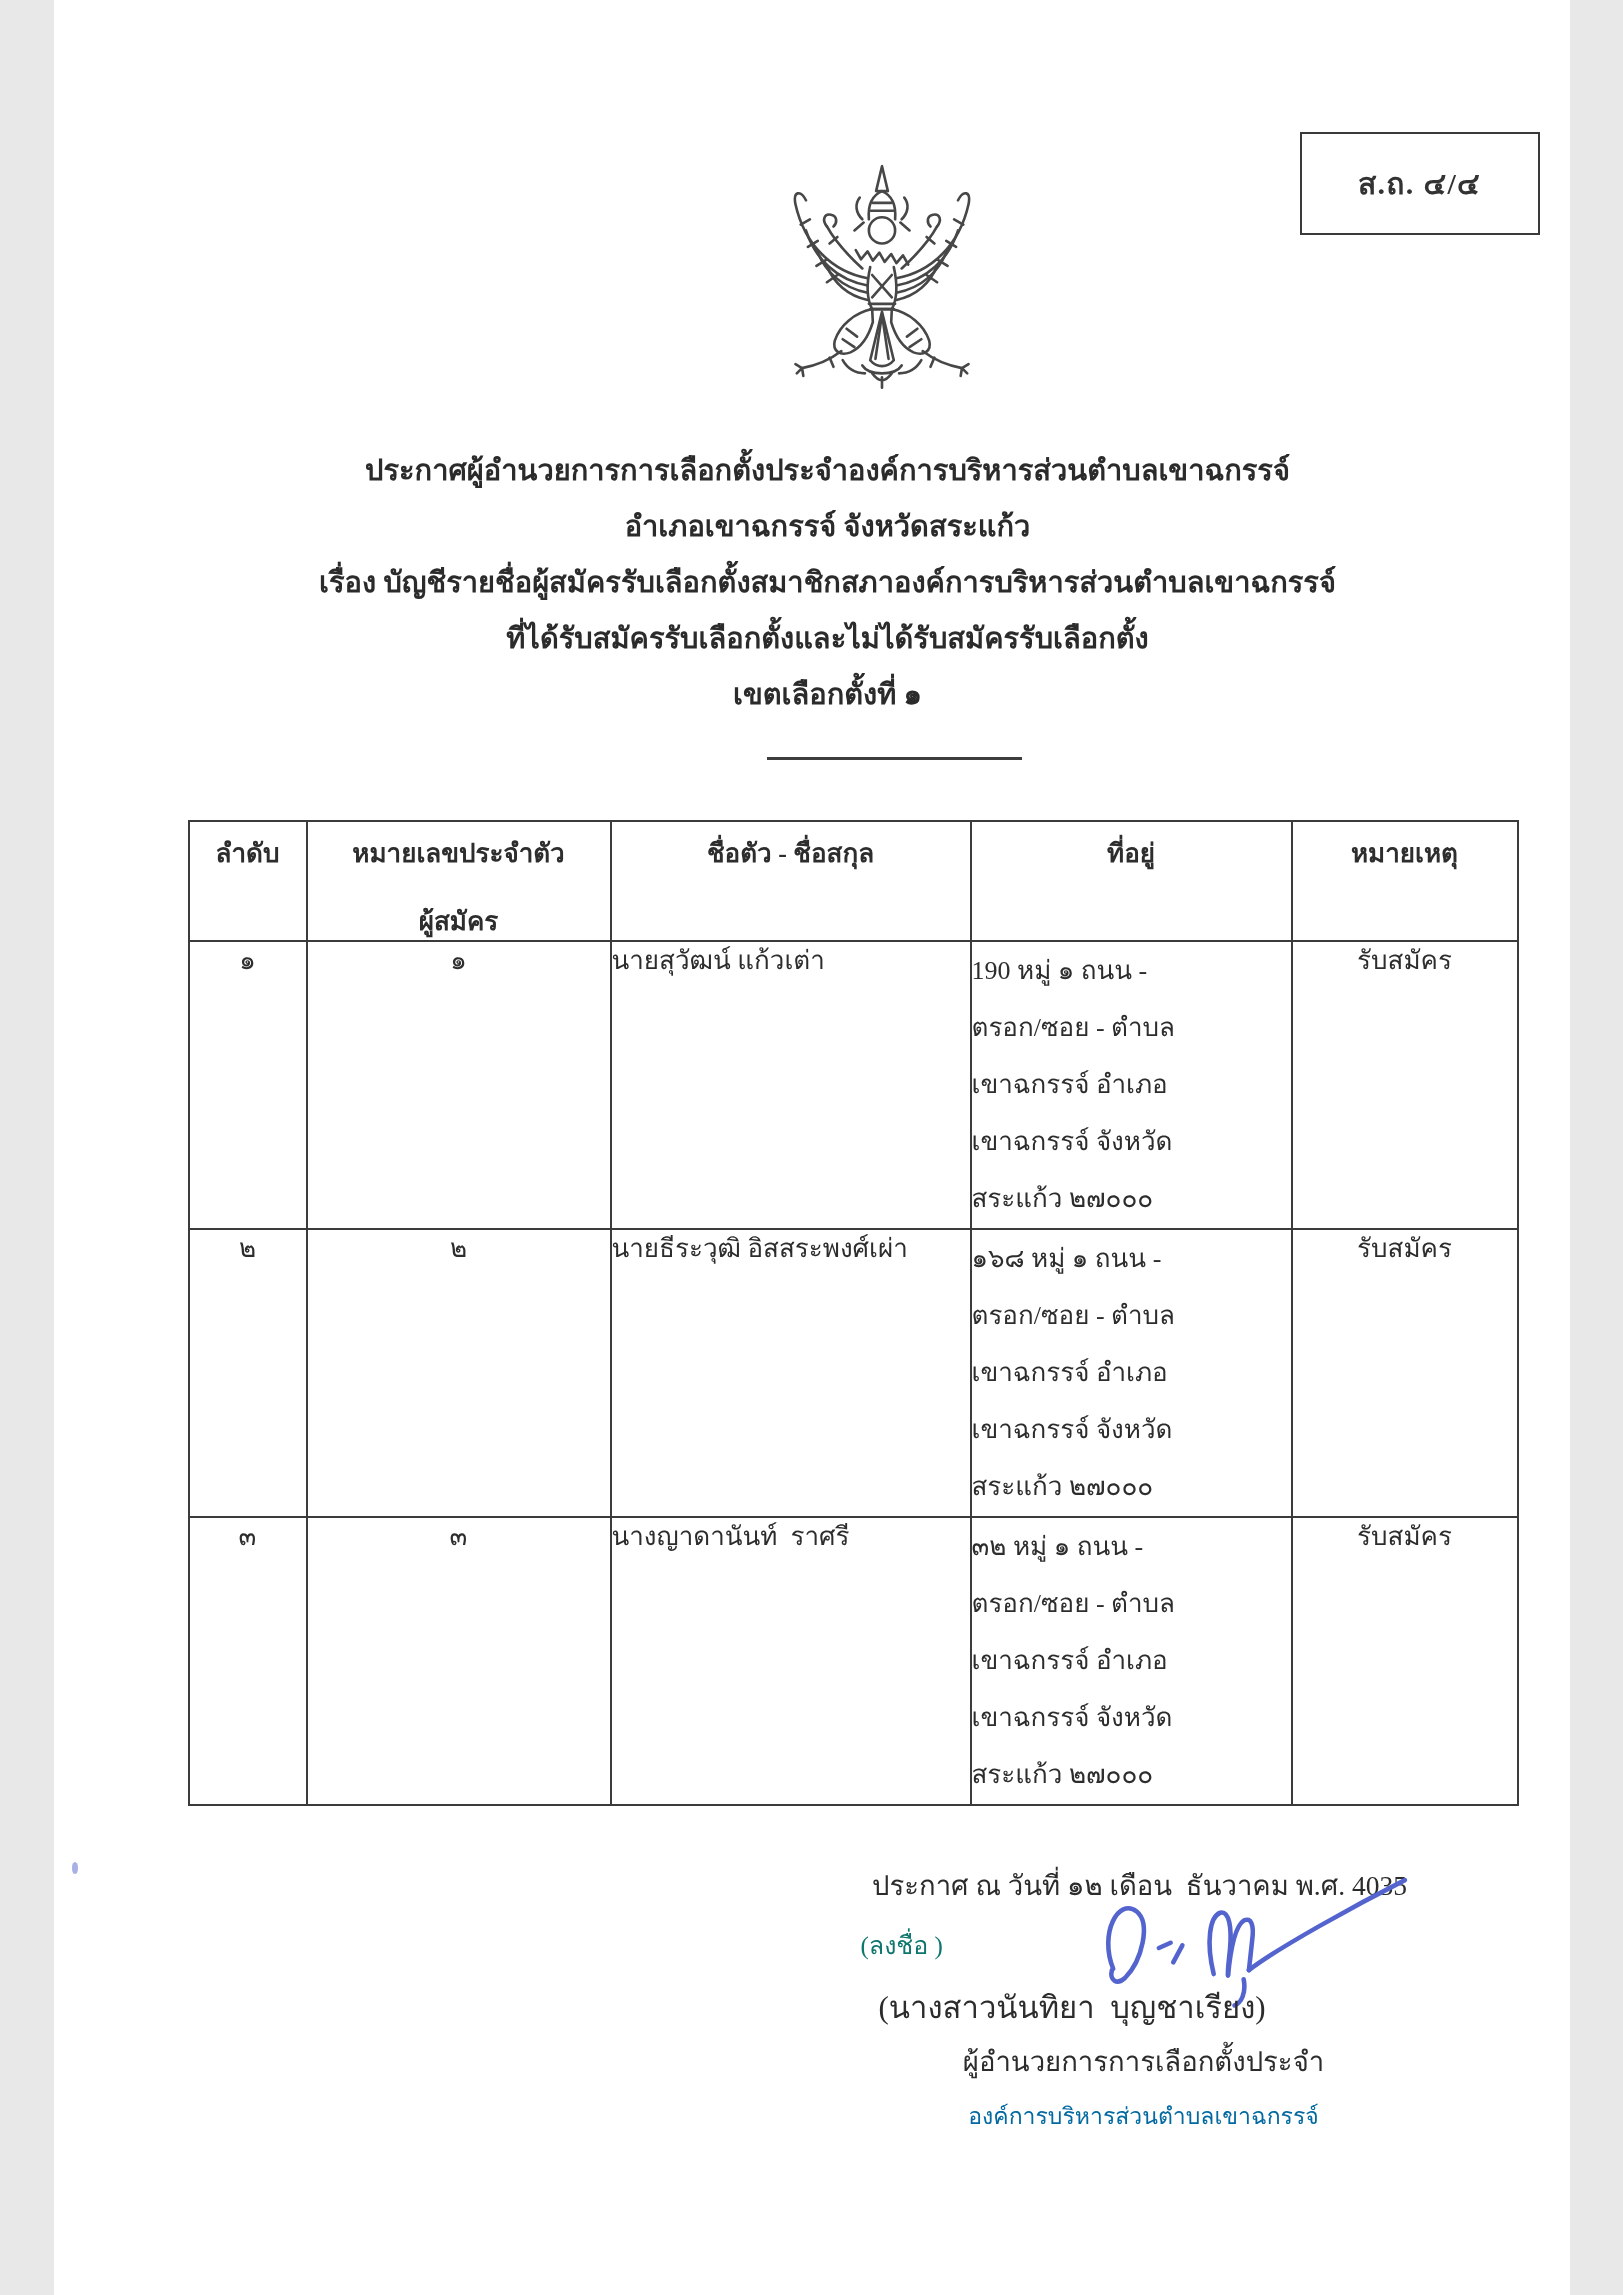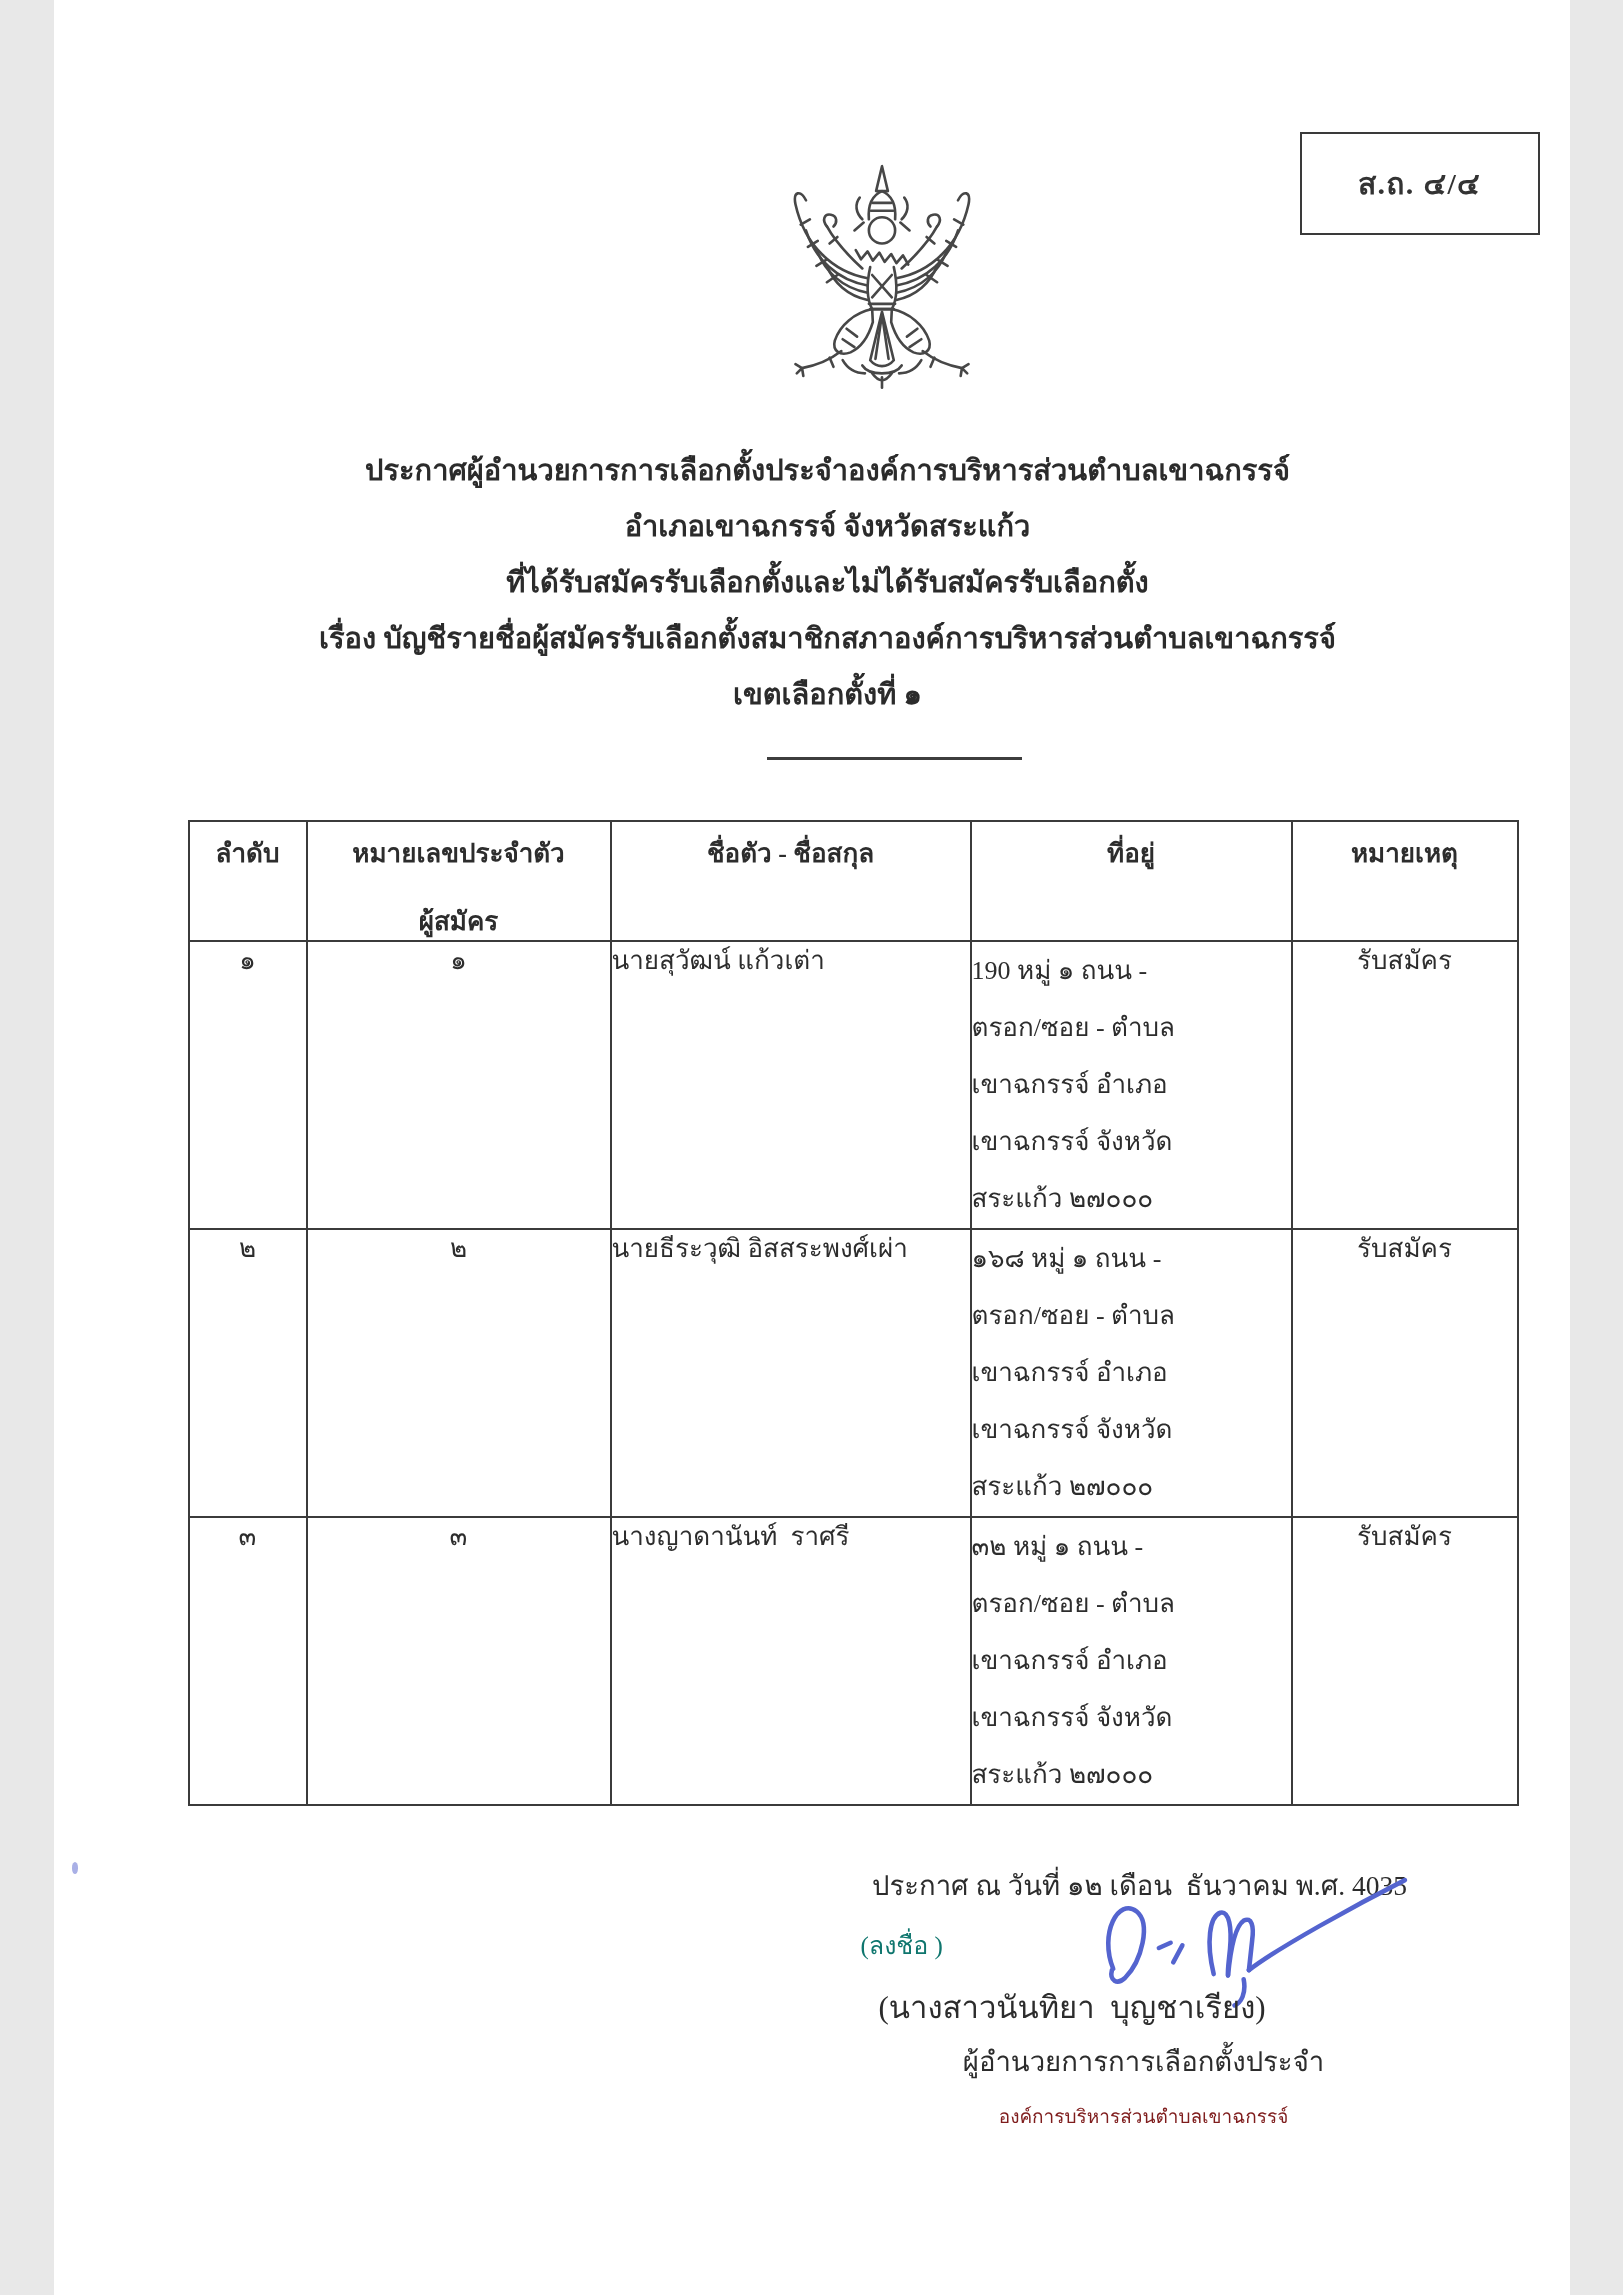--- a/index.html
+++ b/index.html
@@ -59,21 +59,21 @@
   .footer-name{
     position:absolute;left:825px;top:1989px;width:530px;
     text-align:left;font-size:31px;line-height:37px;white-space:pre-wrap;color:#2c2c2c;
   }
   .footer-title1{
     position:absolute;left:825px;top:2043px;width:530px;
     text-align:center;font-size:27.5px;line-height:37px;color:#2c2c2c;
   }
   .footer-title2{
     position:absolute;left:825px;top:2098px;width:530px;
-    text-align:center;font-size:19px;line-height:37px;color:#7f1d1d;
+    text-align:center;font-size:23px;line-height:37px;color:#0369a1;
   }
   .scan-dot{
     position:absolute;left:18.3px;top:1862px;width:6.5px;height:11.8px;
     background:#7b86d8;border-radius:50%;opacity:.65;
   }
 </style>
 </head>
 <body>
 
 <div class="page">
@@ -130,22 +130,22 @@
     <path d="M180,240 L170,308 M180,240 L190,308"></path>
     <path d="M150,318 C160,334 200,334 210,318"></path>
     <path d="M165,330 C175,344 185,344 195,330"></path>
     <path d="M180,336 L180,352"></path>
     <path d="M120,310 C128,324 140,330 154,330 M240,310 C232,324 220,330 206,330"></path>
   </svg>
 
   <div class="title-block">
     <div class="title-line">ประกาศผู้อำนวยการการเลือกตั้งประจำองค์การบริหารส่วนตำบลเขาฉกรรจ์</div>
     <div class="title-line">อำเภอเขาฉกรรจ์ จังหวัดสระแก้ว</div>
+    <div class="title-line">เรื่อง บัญชีรายชื่อผู้สมัครรับเลือกตั้งสมาชิกสภาองค์การบริหารส่วนตำบลเขาฉกรรจ์</div>
     <div class="title-line">ที่ได้รับสมัครรับเลือกตั้งและไม่ได้รับสมัครรับเลือกตั้ง</div>
-    <div class="title-line">เรื่อง บัญชีรายชื่อผู้สมัครรับเลือกตั้งสมาชิกสภาองค์การบริหารส่วนตำบลเขาฉกรรจ์</div>
     <div class="title-line">เขตเลือกตั้งที่ ๑</div>
   </div>
 
   <div class="divider"></div>
 
   <table class="roster">
     <colgroup>
       <col style="width:118px">
         <col style="width:304px">
         <col style="width:360px">

